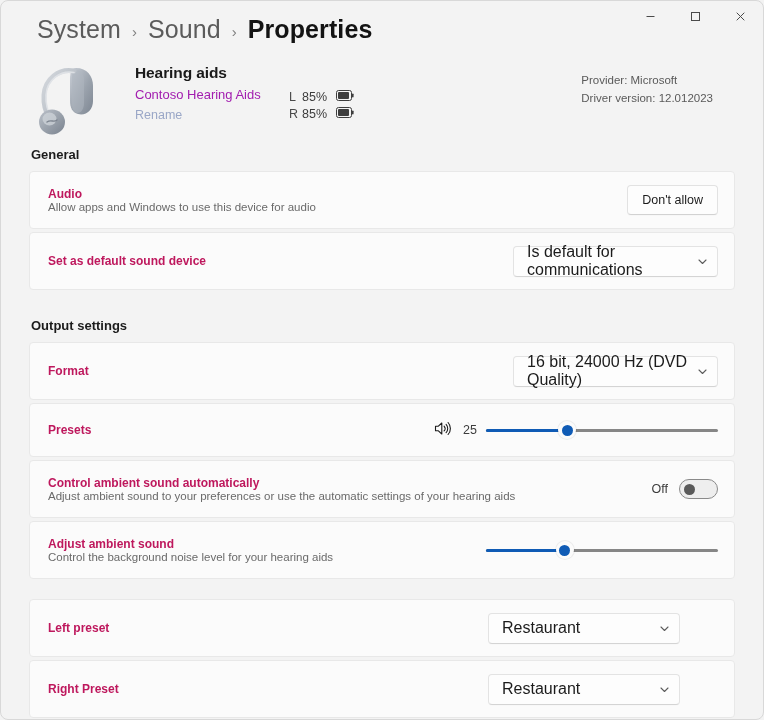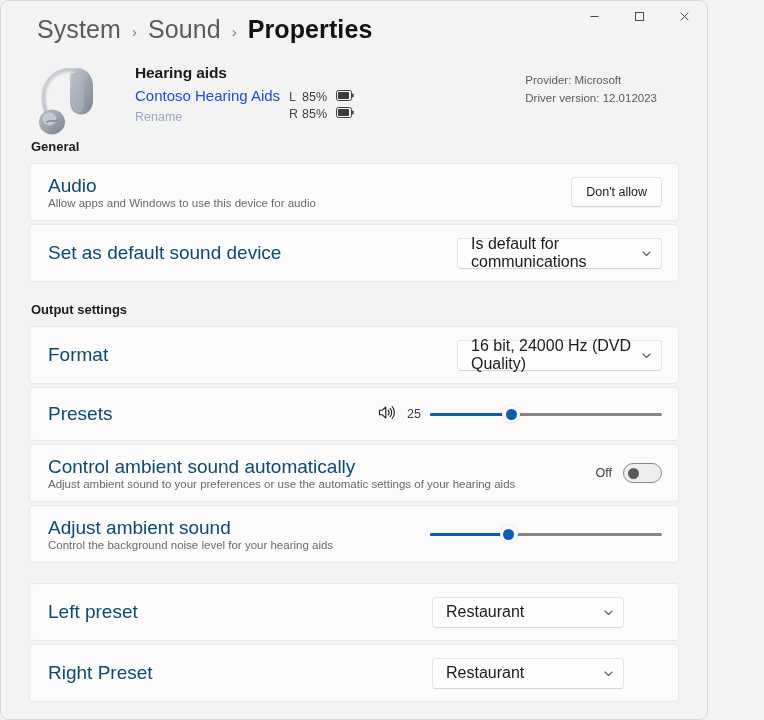--- a/index.html
+++ b/index.html
@@ -12,21 +12,21 @@
 
   body {
     font-family: "Liberation Sans", sans-serif;
     background: #f3f3f3;
     color: #1b1b1b;
     -webkit-font-smoothing: antialiased;
   }
 
   .window {
     position: relative;
-    width: 708px;
+    width: 764px;
     height: 720px;
     background: #f3f3f3;
     border: 1px solid #d8d8d8;
     border-radius: 8px;
     overflow: hidden;
   }
 
   
   .titlebar {
     position: absolute;
@@ -96,22 +96,22 @@
     top: 5px;
     margin-left: 10px;
   }
   .device-title {
     font-size: 15.5px;
     font-weight: 700;
     color: #1a1a1a;
     letter-spacing: -0.1px;
   }
   .device-sub {
-    font-size: 15px;
-    color: #1d4ed8;
+    font-size: 13px;
+    color: #a21caf;
     margin-top: 5px;
   }
   .device-rename {
     font-size: 12.5px;
     color: #9aa7c7;
     margin-top: 6px;
     cursor: pointer;
   }
 
   .battery-block {
@@ -147,21 +147,21 @@
     left: 0;
     right: 0;
     bottom: 0;
     padding: 0 28px;
   }
 
   .section-title {
     font-size: 13px;
     font-weight: 600;
     color: #1b1b1b;
-    margin: 0 0 9px 2px;
+    margin: 8px 0 9px 2px;
   }
   .section-gap { height: 20px; }
 
   .card-group {
     display: flex;
     flex-direction: column;
     gap: 3px;
   }
 
   .card {
@@ -171,22 +171,23 @@
     display: flex;
     align-items: center;
     justify-content: space-between;
     padding: 0 16px 0 18px;
     min-height: 54px;
   }
   .card.tall { min-height: 58px; }
 
   .card-text { display: flex; flex-direction: column; justify-content: center; }
   .card-label {
-    font-size: 19px;
-    color: #0c4a6e;
+    font-size: 12px;
+    color: #be185d;
+    font-weight: bold;
   }
   .card-desc {
     font-size: 11.5px;
     color: #6a6a6a;
   }
 
   
   .btn {
     background: #fdfdfd;
     border: 1px solid #e2e2e2;

